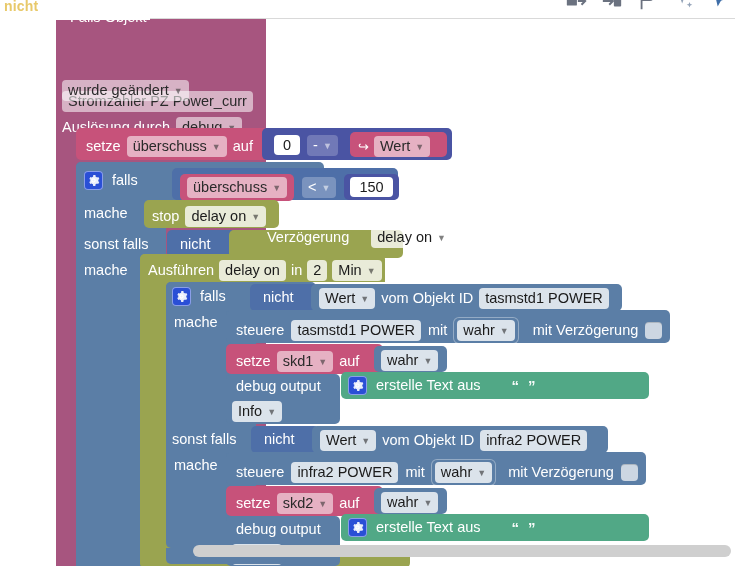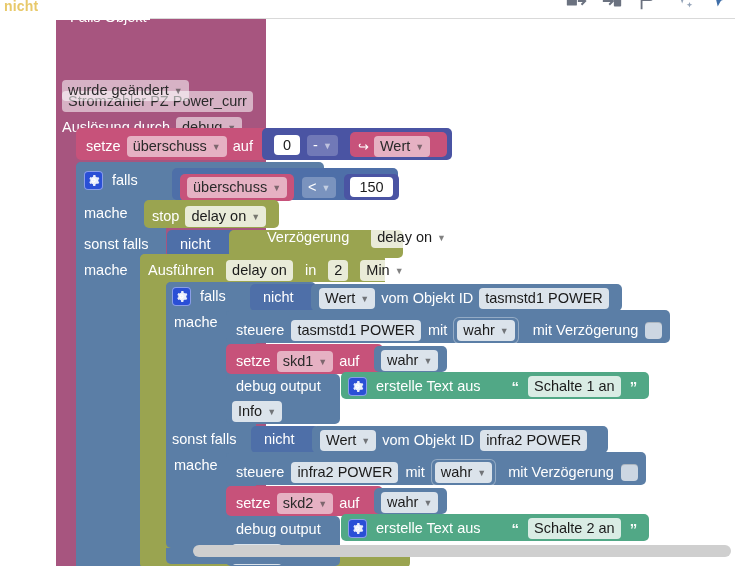--- a/index.html
+++ b/index.html
@@ -201,21 +201,21 @@
   </div>
 
   <div class="blk" style="left:84px;top:243px;">
     <span class="lbl">mache</span>
   </div>
 
   <div class="blk" style="left:140px;top:236px;width:52px;height:314px;background:#9aa450;border-radius:5px;"></div>
   <div class="blk" style="left:140px;top:236px;width:245px;height:28px;background:#9aa450;border-radius:5px 5px 0 0;"></div>
   <div class="blk" style="left:140px;top:534px;width:270px;height:16px;background:#9aa450;border-radius:0 0 5px 5px;"></div>
 
-  <div class="blk row" style="left:148px;top:242px;gap:12px;">
+  <div class="blk row" style="left:148px;top:242px;gap:5px;">
     <span class="lbl">Ausführen</span>
     <span class="field f-light">
       <span>delay on</span>
     </span>
     <span class="lbl">in</span>
     <span class="field f-light">
       <span>2</span>
     </span>
     <span class="field f-light">
       <span>Min</span>
@@ -304,23 +304,20 @@
   <div class="blk" style="left:341px;top:354px;width:308px;height:27px;background:#51a886;border-radius:5px;"></div>
   <div class="blk row" style="left:348px;top:358px;gap:9px;">
     <span class="gear">
       <svg viewBox="0 0 24 24" fill="#fff">
           <path d="M12 8a4 4 0 1 0 0 8 4 4 0 0 0 0-8zm0 6a2 2 0 1 1 0-4 2 2 0 0 1 0 4z"></path>
           <path d="M21 12c0-.5-.05-1-.13-1.47l2.03-1.5-2-3.46-2.4.93c-.73-.6-1.57-1.08-2.48-1.4L15.6 2h-4l-.42 3.1c-.9.32-1.75.8-2.48 1.4l-2.4-.93-2 3.46 2.03 1.5C6.05 11 6 11.5 6 12s.05 1 .13 1.47l-2.03 1.5 2 3.46 2.4-.93c.73.6 1.57 1.08 2.48 1.4L11.4 22h4l.42-3.1c.9-.32 1.75-.8 2.48-1.4l2.4.93 2-3.46-2.03-1.5c.08-.47.13-.97.13-1.47z" opacity=".9"></path>
         </svg>
     </span>
     <span class="lbl">erstelle Text aus</span>
     <span class="quote" style="margin-left:22px;">“</span>
-    <span class="field f-light">
-      <span>Schalte 1 an</span>
-    </span>
     <span class="quote">”</span>
   </div>
 
   <div class="blk" style="left:172px;top:412px;">
     <span class="lbl">sonst falls</span>
   </div>
   <div class="blk" style="left:251px;top:408px;width:68px;height:27px;background:#4e6fa8;border-radius:5px;"></div>
   <div class="blk" style="left:264px;top:412px;">
     <span class="lbl">nicht</span>
   </div>
@@ -387,23 +384,20 @@
   <div class="blk" style="left:341px;top:496px;width:308px;height:27px;background:#51a886;border-radius:5px;"></div>
   <div class="blk row" style="left:348px;top:500px;gap:9px;">
     <span class="gear">
       <svg viewBox="0 0 24 24" fill="#fff">
           <path d="M12 8a4 4 0 1 0 0 8 4 4 0 0 0 0-8zm0 6a2 2 0 1 1 0-4 2 2 0 0 1 0 4z"></path>
           <path d="M21 12c0-.5-.05-1-.13-1.47l2.03-1.5-2-3.46-2.4.93c-.73-.6-1.57-1.08-2.48-1.4L15.6 2h-4l-.42 3.1c-.9.32-1.75.8-2.48 1.4l-2.4-.93-2 3.46 2.03 1.5C6.05 11 6 11.5 6 12s.05 1 .13 1.47l-2.03 1.5 2 3.46 2.4-.93c.73.6 1.57 1.08 2.48 1.4L11.4 22h4l.42-3.1c.9-.32 1.75-.8 2.48-1.4l2.4.93 2-3.46-2.03-1.5c.08-.47.13-.97.13-1.47z" opacity=".9"></path>
         </svg>
     </span>
     <span class="lbl">erstelle Text aus</span>
     <span class="quote" style="margin-left:22px;">“</span>
-    <span class="field f-light">
-      <span>Schalte 2 an</span>
-    </span>
     <span class="quote">”</span>
   </div>
 
   <div class="blk" style="left:166px;top:530px;width:120px;height:16px;background:#5b7ea6;border-radius:0 0 5px 5px;"></div>
 
   <div style="position:absolute;left:193px;top:527px;width:538px;height:12px;background:#cfcfcf;border-radius:6px;z-index:30;"></div>
 </div>
 
 <div id="toolbar">
   <div class="ticons">

